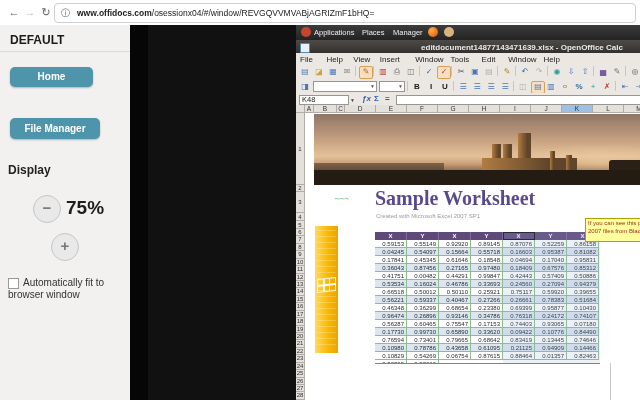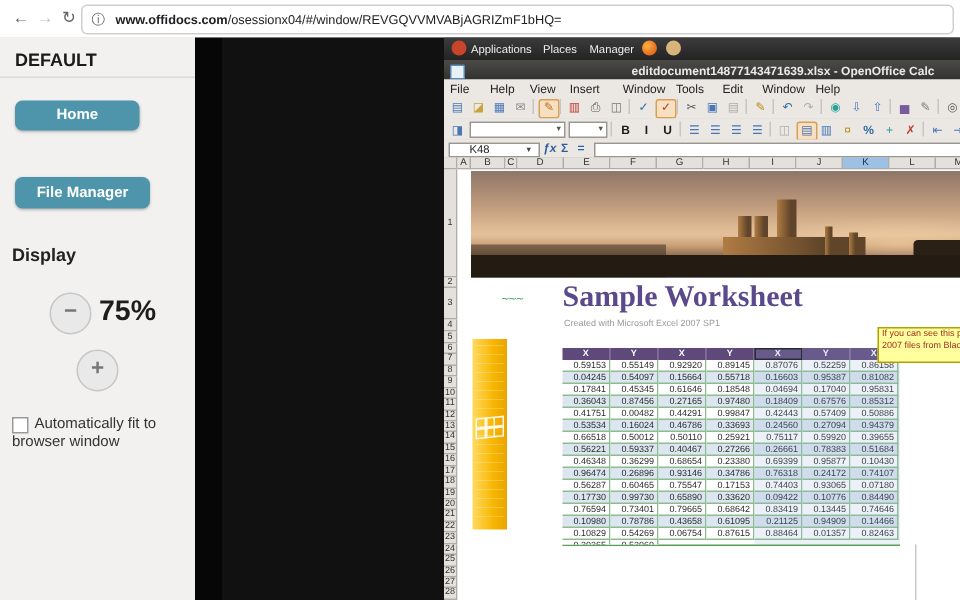--- a/index.html
+++ b/index.html
@@ -48,21 +48,21 @@
   .mitem{position:absolute;top:1.5px;font-size:8px;color:#222;}
   .toolbar{left:0;width:492px;background:#ebe8e4;border-bottom:1px solid #d5d1cc;}
   #std{top:24px;height:15px;}
   #fmt{top:39px;height:14px;}
   .tb-ic{position:absolute;top:1.5px;width:12px;height:11px;font-size:8px;text-align:center;line-height:11px;border-radius:2px;}
   .tb-ic.pressed{background:#f7dfc2;border:1px solid #d99f55;line-height:9px;}
   .tb-sep{position:absolute;top:2px;width:1px;height:10px;background:#c9c5c0;}
   .combo{position:absolute;top:2px;background:#fff;border:1px solid #9a968f;height:9px;}
   
   #fbar{left:0;top:53px;width:406px;height:12px;background:#ebe8e4;border-bottom:1px solid #b3afa9;}
-  #namebox{position:absolute;left:3px;top:1.5px;width:46px;height:8px;background:#fff;border:1px solid #9a968f;font-size:7.5px;color:#222;padding-left:13px;line-height:8px;}
+  #namebox{position:absolute;left:3px;top:1.5px;width:46px;height:8px;background:#fff;border:1px solid #9a968f;font-size:7.5px;color:#222;padding-left:2px;line-height:8px;}
   #namearr{position:absolute;left:52px;top:1.5px;width:9px;height:10px;font-size:5px;color:#444;text-align:center;line-height:10px;}
   .fico{position:absolute;top:1px;font-size:8px;color:#2e5fa3;font-weight:bold;}
   #inputline{position:absolute;left:100px;top:1.5px;width:300px;height:8px;background:#fff;border:1px solid #9a968f;}
 
   
   #colhdr{left:0;top:65px;width:406px;height:8px;}
   .chd{position:absolute;top:0;height:8px;background:#e4e1dd;border-right:1px solid #b0ada9;border-bottom:1px solid #b0ada9;
     font-size:6.5px;color:#333;text-align:center;line-height:8px;box-sizing:border-box;}
   .chd.sel{background:#9dc1e4;color:#13324f;}
   #rowhdr{left:0;top:73px;width:9px;height:287px;}

